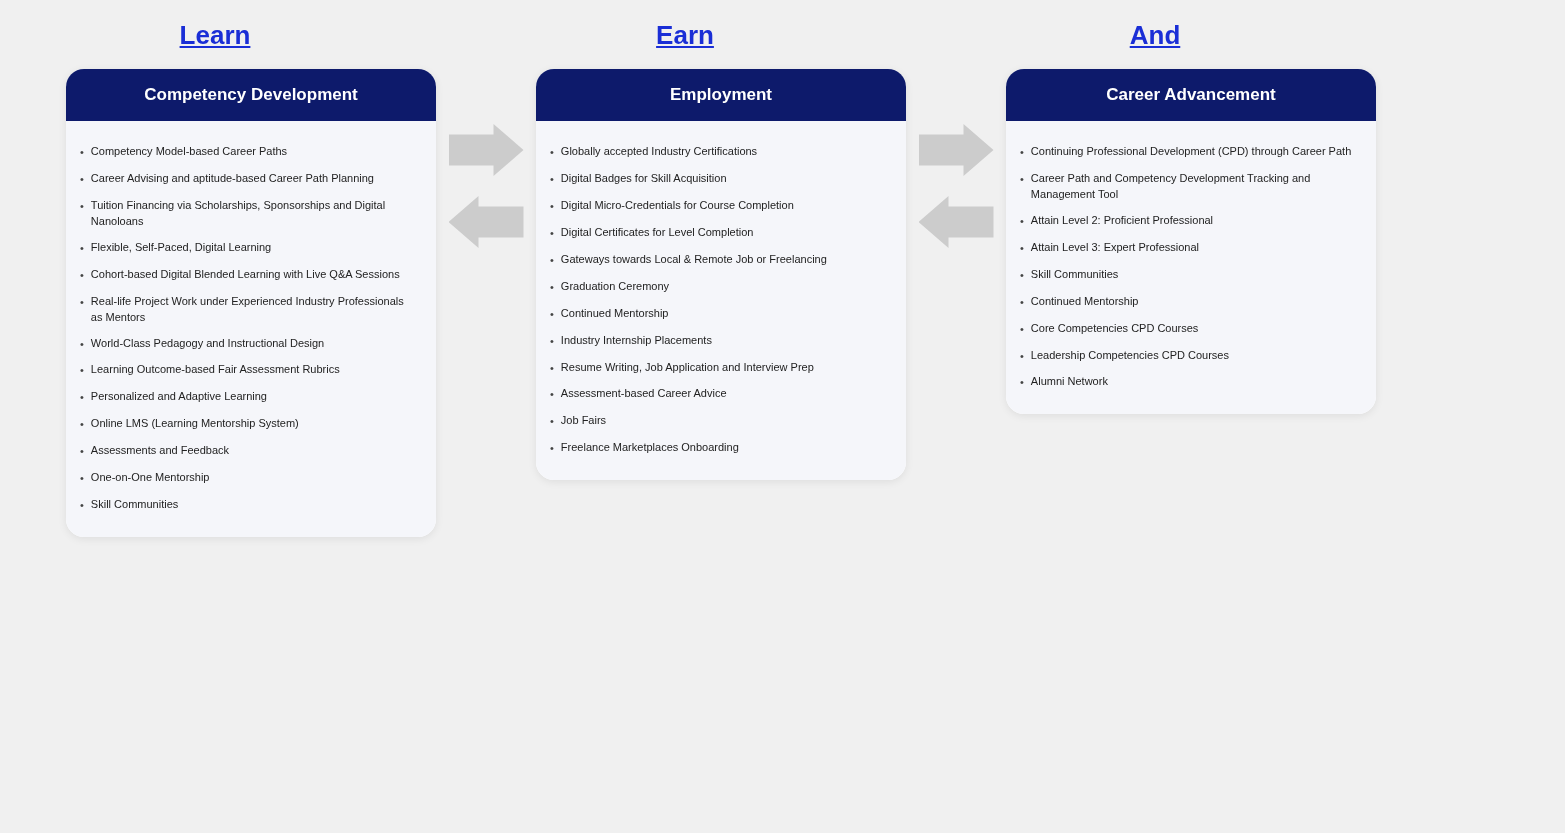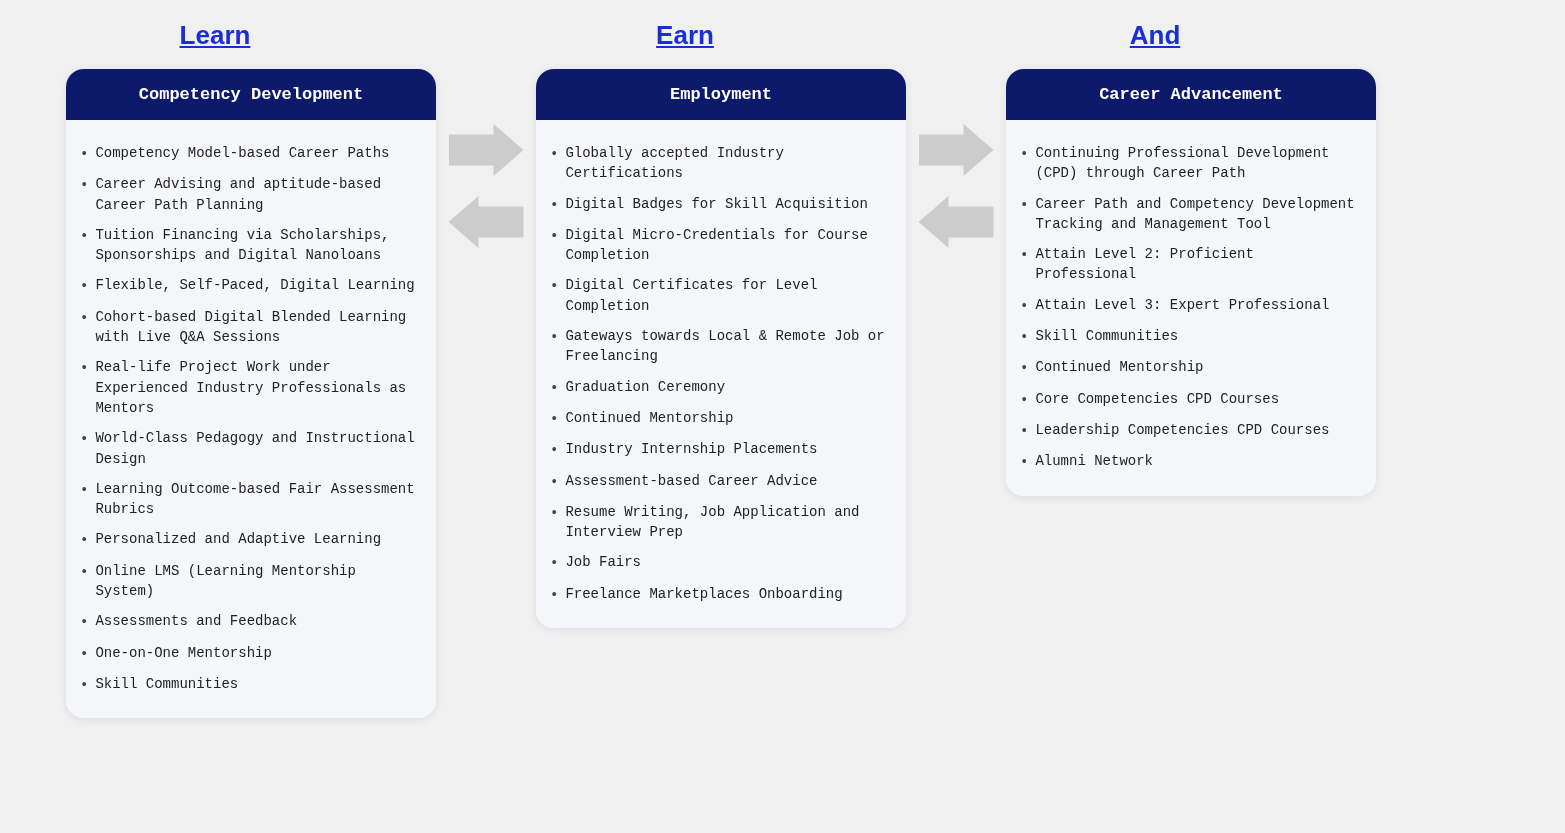--- a/index.html
+++ b/index.html
@@ -31,21 +31,20 @@
       min-width: 200px;
     }
     .top-heading.and-label {
       min-width: 100px;
     }
     .columns-row {
       display: flex;
       align-items: flex-start;
       gap: 0;
       justify-content: center;
-      font-family: Liberation Mono, monospace;
     }
     .column {
       display: flex;
       flex-direction: column;
     }
     .card {
       background: #fff;
       border-radius: 18px;
       overflow: hidden;
       box-shadow: 0 2px 8px rgba(0,0,0,0.08);
@@ -66,21 +65,21 @@
     .card-body ul {
       list-style: none;
       padding: 0;
     }
     .card-body ul li {
       padding: 5px 0 5px 0;
       line-height: 1.45;
       display: flex;
       align-items: flex-start;
       gap: 7px;
-      font-size: 14px;
+      font-size: 11px;
     }
     .card-body ul li::before {
       content: "•";
       color: #444;
       flex-shrink: 0;
       margin-top: 1px;
     }
     
     .arrow-shape {
       width: 75px;
@@ -206,24 +205,24 @@
             <li>
                 <span>Graduation Ceremony</span>
               </li>
             <li>
                 <span>Continued Mentorship</span>
               </li>
             <li>
                 <span>Industry Internship Placements</span>
               </li>
             <li>
+                <span>Resume Writing, Job Application and Interview Prep</span>
+              </li>
+            <li>
                 <span>Assessment-based Career Advice</span>
-              </li>
-            <li>
-                <span>Resume Writing, Job Application and Interview Prep</span>
               </li>
             <li>
                 <span>Job Fairs</span>
               </li>
             <li>
                 <span>Freelance Marketplaces Onboarding</span>
               </li>
           </ul>
         </div>
       </div>

